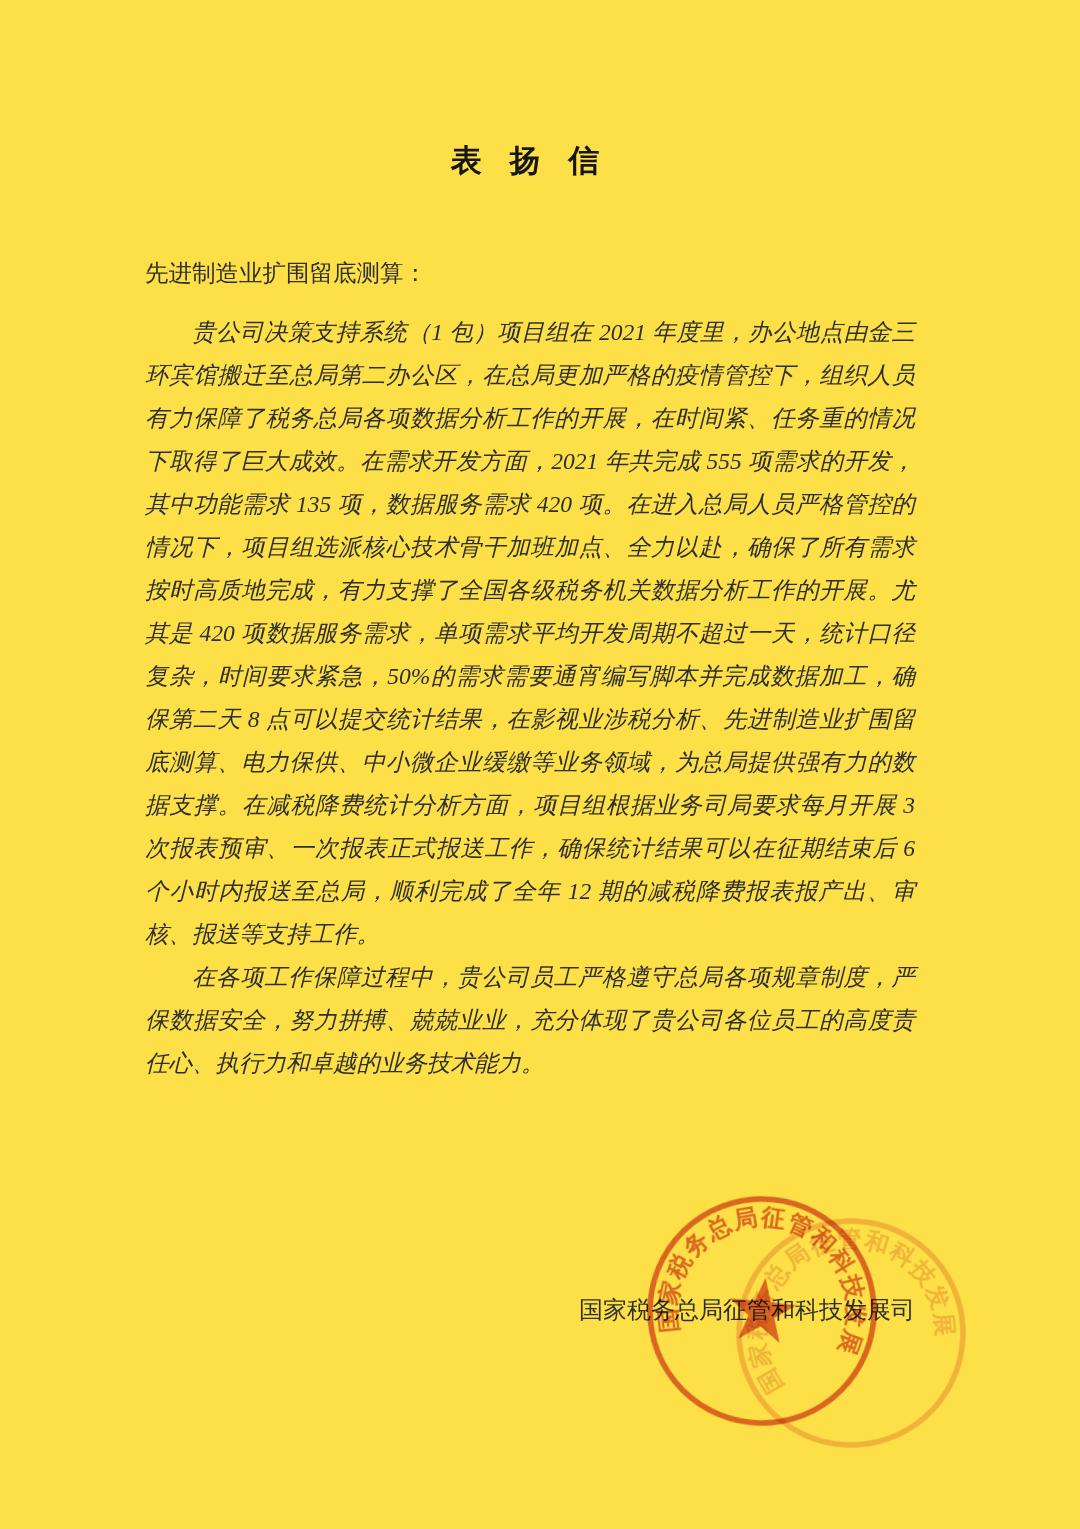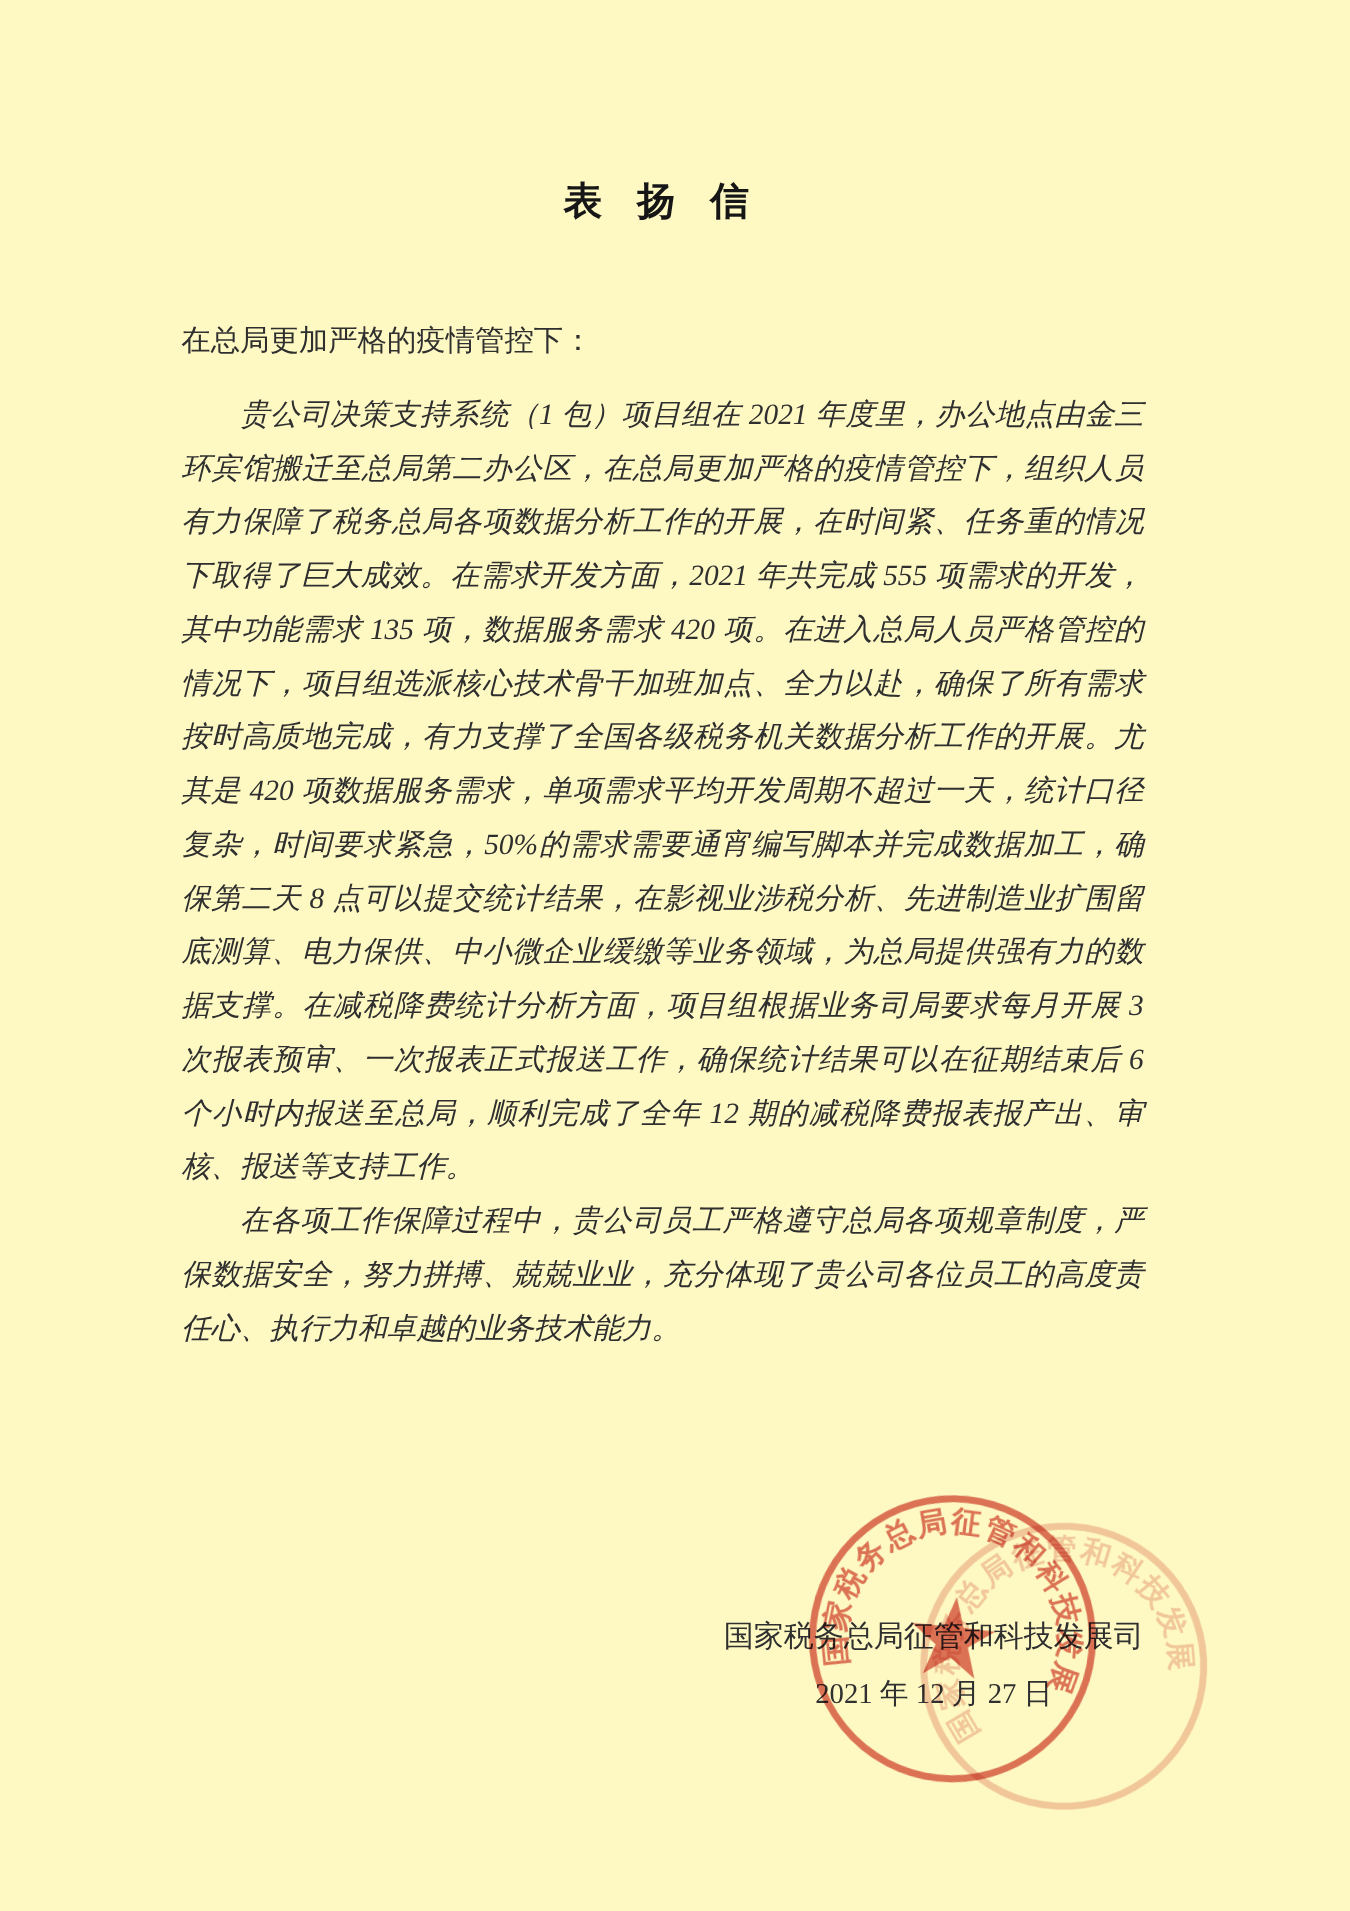--- a/index.html
+++ b/index.html
@@ -1,20 +1,20 @@
 <!DOCTYPE html>
 <html><head>
 <meta charset="utf-8">
 <style>
   html,body{margin:0;padding:0;background:#e8e8e8;}
   .page{
     position:relative;
     width:1080px;height:1529px;
     margin:0 auto;
-    background:#fef9c3;
+    background:#fde047;
     overflow:hidden;
     font-family:"Liberation Serif","DejaVu Serif",serif;
   }
   .content{
     position:absolute;
     left:145px;top:140px;
     width:770px;
     color:#2f2f2f;
   }
   .title{
@@ -78,29 +78,28 @@
 </style>
 </head>
 <body>
 
 <div class="page">
 
   <div class="content">
     <h1 class="title">表 扬 信</h1>
 
     <div class="body-text">
-      <p class="salutation">在总局更加严格的疫情管控下：</p>
+      <p class="salutation">先进制造业扩围留底测算：</p>
       <p class="para">贵公司决策支持系统（1 包）项目组在 2021 年度里，办公地点由金三环宾馆搬迁至总局第二办公区，在总局更加严格的疫情管控下，组织人员有力保障了税务总局各项数据分析工作的开展，在时间紧、任务重的情况下取得了巨大成效。在需求开发方面，2021 年共完成 555 项需求的开发，其中功能需求 135 项，数据服务需求 420 项。在进入总局人员严格管控的情况下，项目组选派核心技术骨干加班加点、全力以赴，确保了所有需求按时高质地完成，有力支撑了全国各级税务机关数据分析工作的开展。尤其是 420 项数据服务需求，单项需求平均开发周期不超过一天，统计口径复杂，时间要求紧急，50%的需求需要通宵编写脚本并完成数据加工，确保第二天 8 点可以提交统计结果，在影视业涉税分析、先进制造业扩围留底测算、电力保供、中小微企业缓缴等业务领域，为总局提供强有力的数据支撑。在减税降费统计分析方面，项目组根据业务司局要求每月开展 3 次报表预审、一次报表正式报送工作，确保统计结果可以在征期结束后 6 个小时内报送至总局，顺利完成了全年 12 期的减税降费报表报产出、审核、报送等支持工作。</p>
       <p class="para">在各项工作保障过程中，贵公司员工严格遵守总局各项规章制度，严保数据安全，努力拼搏、兢兢业业，充分体现了贵公司各位员工的高度责任心、执行力和卓越的业务技术能力。</p>
     </div>
   </div>
 
   <div class="sign-block">
     <div class="sign-name">国家税务总局征管和科技发展司</div>
-    <div class="sign-date">2021 年 12 月 27 日</div>
   </div>
 
   <div class="seal">
     <svg viewBox="0 0 320 320" xmlns="http://www.w3.org/2000/svg">
       <defs>
         <path id="seal-arc-1" d="M 59.5 196.6 A 107 107 0 1 1 260.5 196.6" fill="none"></path>
       </defs>
       <circle cx="160" cy="160" r="140" fill="none" stroke-width="7" stroke="#d4564c"></circle>
       <polygon points="160,118 170,148.2 201.8,148.4 176.2,167.3 185.9,197.6 160,179 134.1,197.6 143.8,167.3 118.2,148.4 150,148.2" fill="#d4564c"></polygon>
       <text font-size="30" letter-spacing="2" font-weight="bold" font-family="Liberation Serif, DejaVu Serif, serif" fill="#d4564c">

